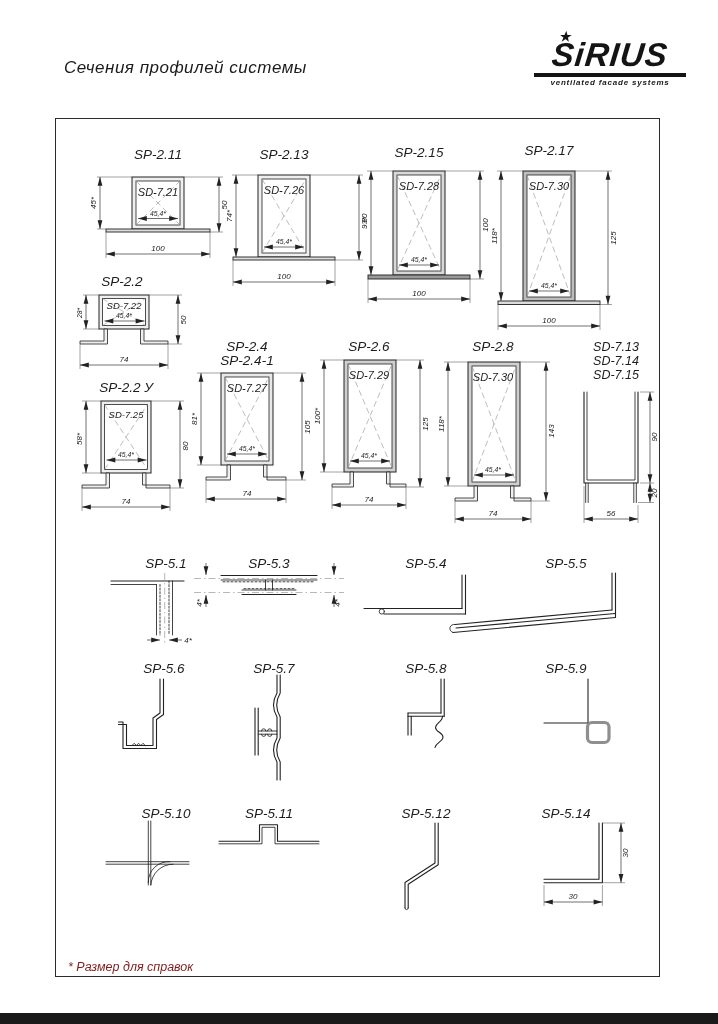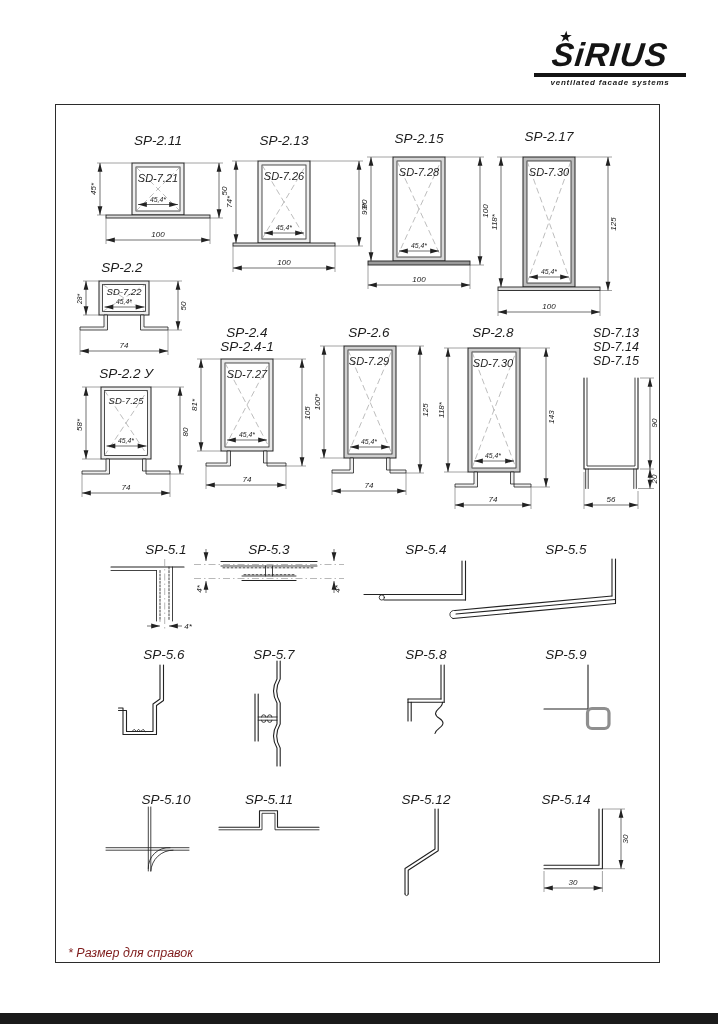--- a/index.html
+++ b/index.html
@@ -9,21 +9,21 @@
         letter-spacing:.5px;color:#1b1b1b;}
   
   .logo{position:absolute;left:534px;top:38px;width:152px;text-align:center;}
   .logo-brand{position:relative;font-size:33px;font-weight:bold;font-style:italic;
         letter-spacing:1px;color:#141414;line-height:1;transform:skewX(-6deg);}
   .logo-star{position:absolute;left:24px;top:-8px;font-size:13px;font-style:normal;color:#141414;}
   .logo-bar{height:3.5px;background:#141414;margin-top:2px;}
   .logo-tagline{font-size:8px;font-weight:bold;font-style:italic;letter-spacing:.8px;
         color:#1a1a1a;margin-top:1.5px;white-space:nowrap;text-align:center;}
   
-  .frame{position:absolute;left:55px;top:104px;width:603px;height:857px;
+  .frame{position:absolute;left:55px;top:118px;width:603px;height:857px;
         border:1.5px solid #2b2b2b;}
   .footnote{position:absolute;left:12px;bottom:2px;font-size:12.5px;font-style:italic;color:#7f1d1d;}
   .bottom-bar{position:absolute;left:0;top:1013px;width:718px;height:11px;background:#1a1a1a;}
   
   svg text{font-family:"Liberation Sans",sans-serif;font-style:italic;fill:#1d1d1d;text-anchor:middle;}
   .t-title{font-size:13.5px;}
   .t-title2{font-size:12.5px;}
   .t-label{font-size:11px;}
   .t-label-s{font-size:9.5px;}
   .t-dim{font-size:8px;}
@@ -38,20 +38,21 @@
   .cl{stroke:#888;stroke-width:.6;stroke-dasharray:7,3,1.5,3;}
   .w1{stroke:#222;stroke-width:1.1;fill:none;stroke-linejoin:round;stroke-linecap:round;}
   .w2{stroke:#222;stroke-width:.85;fill:none;stroke-linejoin:round;stroke-linecap:round;}
   .gray-sq{stroke:#8f8f8f;stroke-width:3.2;fill:none;}
 </style>
 </head>
 <body>
 
 <div class="page">
 
+  <div class="page-title">Сечения профилей системы</div>
 
   <div class="logo">
     <div class="logo-brand">
       <span>SiRIUS</span>
       <span class="logo-star">★</span>
     </div>
     <div class="logo-bar"></div>
     <div class="logo-tagline">ventilated facade systems</div>
   </div>
 

